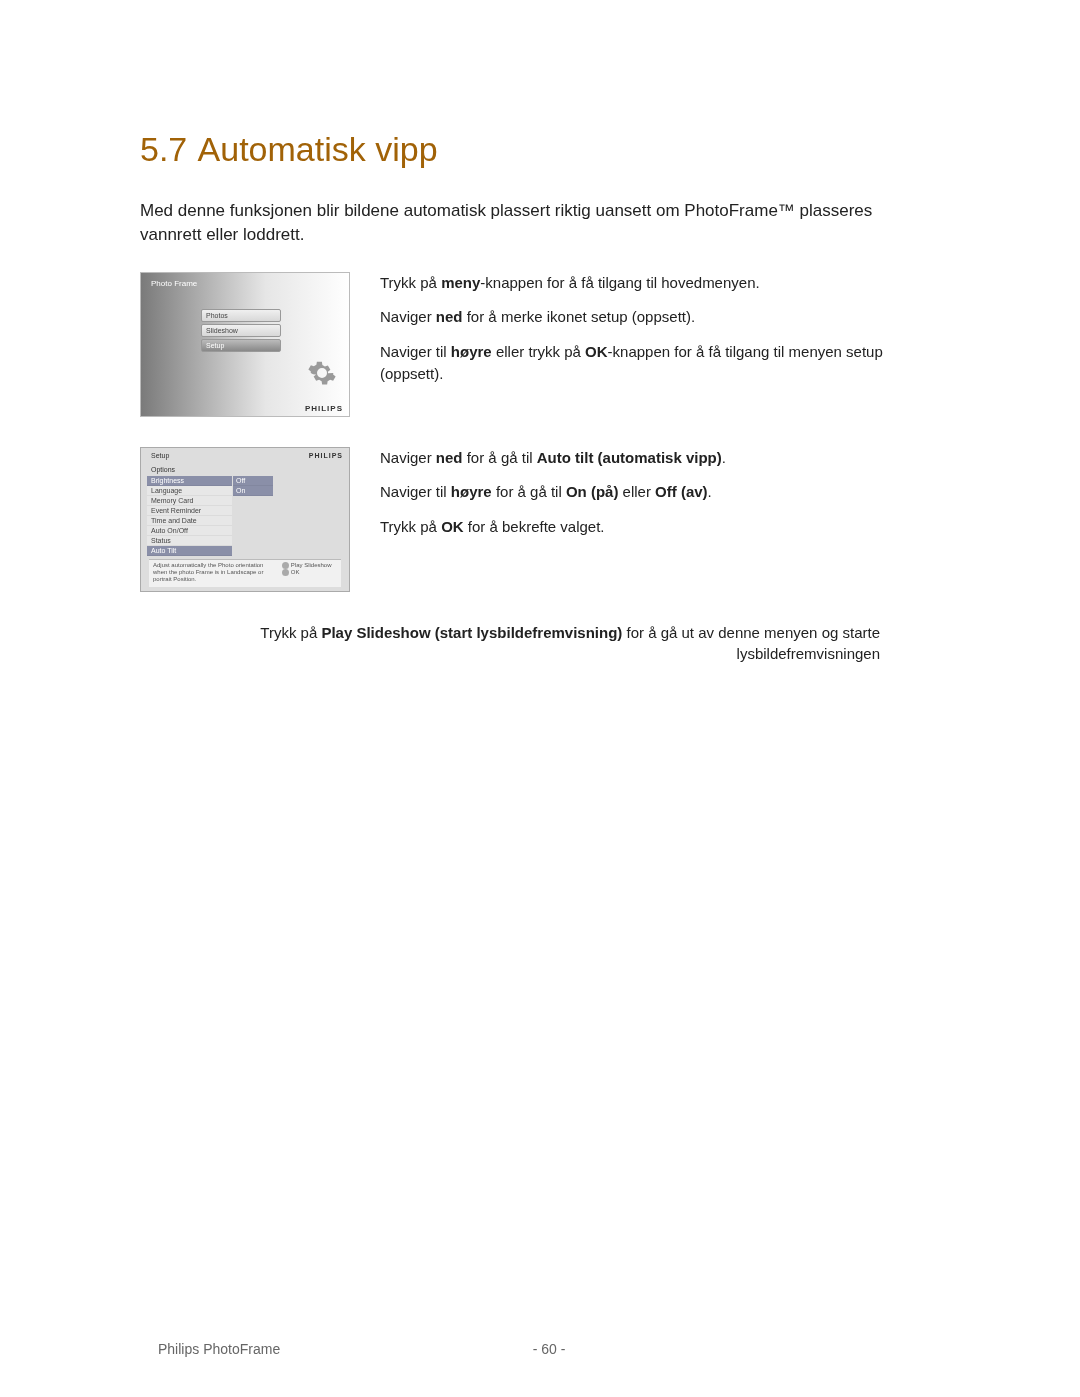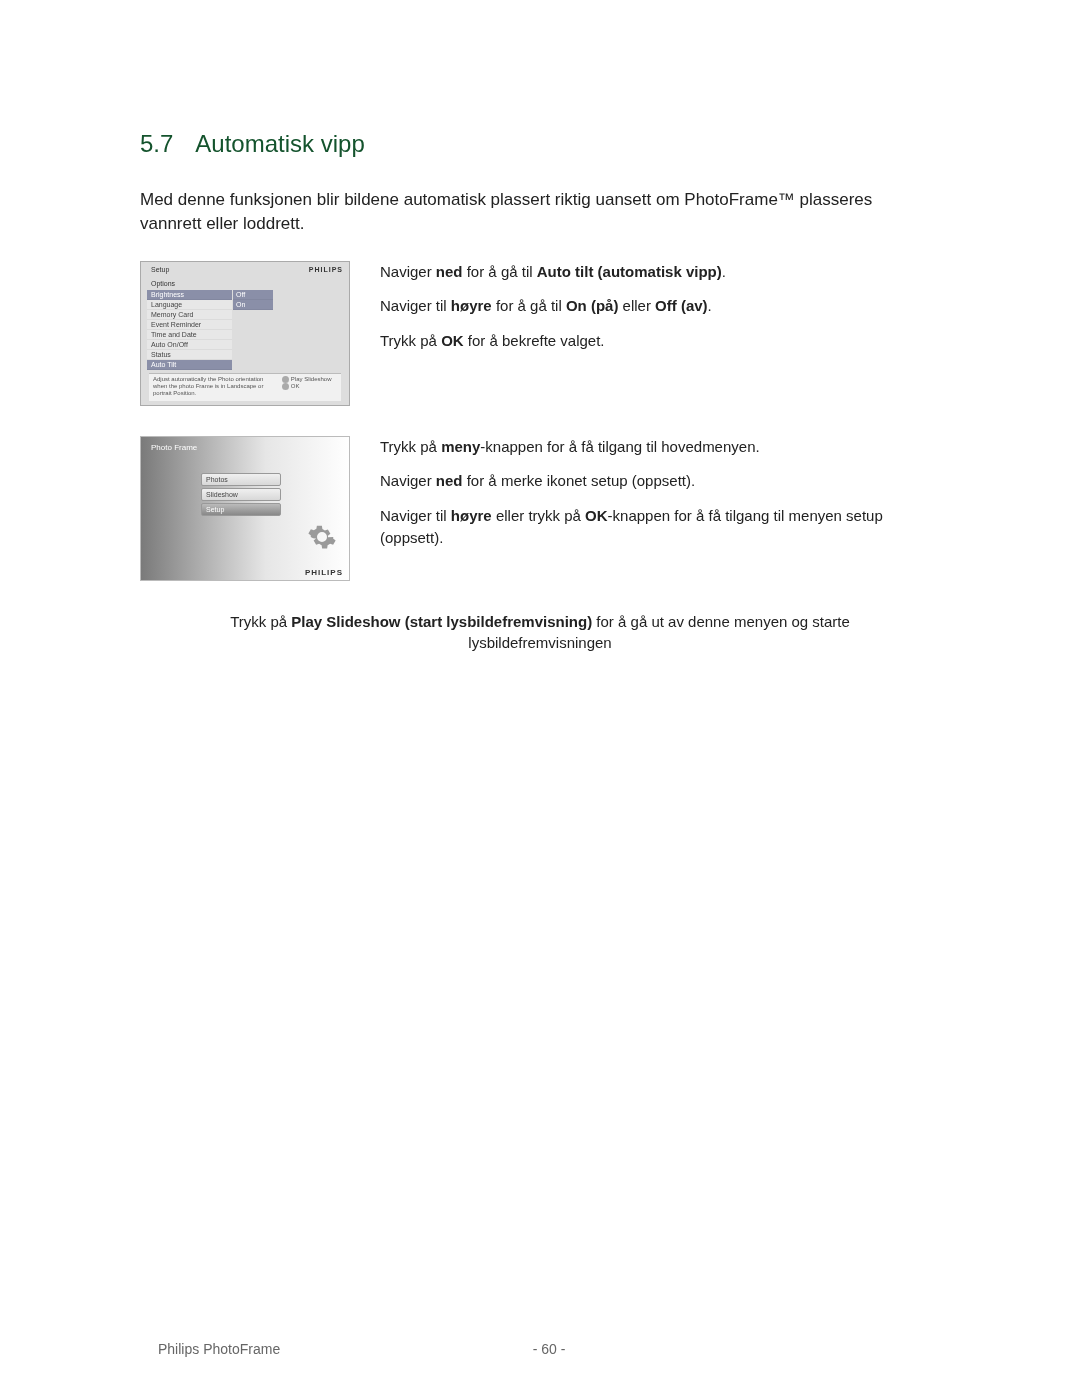--- a/index.html
+++ b/index.html
@@ -11,23 +11,23 @@
     width: 1080px;
     height: 1397px;
     position: relative;
   }
   .page {
     padding: 130px 140px 60px 140px;
     box-sizing: border-box;
     width: 100%;
   }
   .section-heading {
-    font-size: 24px;
+    font-size: 34px;
     font-weight: normal;
-    color: #14532d;
+    color: #a16207;
     margin-bottom: 30px;
   }
   .section-heading .num {
     display: inline-block;
     width: 50px;
   }
   .intro {
     font-size: 17px;
     line-height: 1.4;
     margin-bottom: 25px;
@@ -188,21 +188,21 @@
     font-size: 15px;
     line-height: 1.5;
   }
   .instructions p {
     margin: 0 0 12px 0;
   }
   .instructions strong {
     font-weight: bold;
   }
   .final-note {
-    text-align: center;
+    text-align: right;
     font-size: 15px;
     line-height: 1.4;
     margin-top: 6px;
     padding: 0 60px;
   }
   .footer {
     position: absolute;
     left: 0;
     right: 0;
     bottom: 40px;
@@ -223,20 +223,49 @@
 </head>
 <body>
 
 <div class="page">
   <div class="section-heading">
     <span class="num">5.7</span>
     <span>Automatisk vipp</span>
   </div>
 
   <div class="intro">Med denne funksjonen blir bildene automatisk plassert riktig uansett om PhotoFrame™ plasseres vannrett eller loddrett.</div>
+
+  <div class="row">
+    <div class="screenshot screenshot1">
+      <div class="pf-title">Photo Frame</div>
+      <div class="menu-stack">
+        <div class="item">Photos</div>
+        <div class="item">Slideshow</div>
+        <div class="item active">Setup</div>
+      </div>
+      <div class="gear-icon">
+        <svg viewBox="0 0 24 24">
+            <path fill="#9a9a9a" d="M12 8a4 4 0 100 8 4 4 0 000-8zm9 4a7 7 0 01-.1 1.2l2 1.6-2 3.4-2.4-.8a7 7 0 01-2 1.2l-.4 2.5h-4l-.4-2.5a7 7 0 01-2-1.2l-2.4.8-2-3.4 2-1.6A7 7 0 013 12a7 7 0 01.1-1.2l-2-1.6 2-3.4 2.4.8a7 7 0 012-1.2L7.9 3h4l.4 2.5a7 7 0 012 1.2l2.4-.8 2 3.4-2 1.6c.1.4.1.8.1 1.2z"></path>
+          </svg>
+      </div>
+      <div class="brand-logo">PHILIPS</div>
+    </div>
+
+    <div class="instructions">
+      <p>
+        <span>Trykk på </span><strong>meny</strong><span>-knappen for å få tilgang til hovedmenyen.</span>
+      </p>
+      <p>
+        <span>Naviger </span><strong>ned</strong><span> for å merke ikonet setup (oppsett).</span>
+      </p>
+      <p>
+        <span>Naviger til </span><strong>høyre</strong><span> eller trykk på </span><strong>OK</strong><span>-knappen for å få tilgang til menyen setup (oppsett).</span>
+      </p>
+    </div>
+  </div>
 
   <div class="row">
     <div class="screenshot screenshot2">
       <div class="ss2-header">Setup</div>
       <div class="ss2-logo">PHILIPS</div>
       <div class="ss2-sub">Options</div>
       <div class="ss2-list">
         <div class="li selected">Brightness</div>
         <div class="li">Language</div>
         <div class="li">Memory Card</div>
@@ -265,49 +294,20 @@
       </p>
       <p>
         <span>Naviger til </span><strong>høyre</strong><span> for å gå til </span><strong>On (på)</strong><span> eller </span><strong>Off (av)</strong><span>.</span>
       </p>
       <p>
         <span>Trykk på </span><strong>OK</strong><span> for å bekrefte valget.</span>
       </p>
     </div>
   </div>
 
-  <div class="row">
-    <div class="screenshot screenshot1">
-      <div class="pf-title">Photo Frame</div>
-      <div class="menu-stack">
-        <div class="item">Photos</div>
-        <div class="item">Slideshow</div>
-        <div class="item active">Setup</div>
-      </div>
-      <div class="gear-icon">
-        <svg viewBox="0 0 24 24">
-            <path fill="#9a9a9a" d="M12 8a4 4 0 100 8 4 4 0 000-8zm9 4a7 7 0 01-.1 1.2l2 1.6-2 3.4-2.4-.8a7 7 0 01-2 1.2l-.4 2.5h-4l-.4-2.5a7 7 0 01-2-1.2l-2.4.8-2-3.4 2-1.6A7 7 0 013 12a7 7 0 01.1-1.2l-2-1.6 2-3.4 2.4.8a7 7 0 012-1.2L7.9 3h4l.4 2.5a7 7 0 012 1.2l2.4-.8 2 3.4-2 1.6c.1.4.1.8.1 1.2z"></path>
-          </svg>
-      </div>
-      <div class="brand-logo">PHILIPS</div>
-    </div>
-
-    <div class="instructions">
-      <p>
-        <span>Trykk på </span><strong>meny</strong><span>-knappen for å få tilgang til hovedmenyen.</span>
-      </p>
-      <p>
-        <span>Naviger </span><strong>ned</strong><span> for å merke ikonet setup (oppsett).</span>
-      </p>
-      <p>
-        <span>Naviger til </span><strong>høyre</strong><span> eller trykk på </span><strong>OK</strong><span>-knappen for å få tilgang til menyen setup (oppsett).</span>
-      </p>
-    </div>
-  </div>
-
   <div class="final-note">
     <span>Trykk på </span><strong>Play Slideshow (start lysbildefremvisning)</strong><span> for å gå ut av denne menyen og starte lysbildefremvisningen</span>
   </div>
 </div>
 
 <div class="footer">
   <span></span>
   <span class="pn">- 60 -</span>
   <span>Philips PhotoFrame</span>
 </div>

